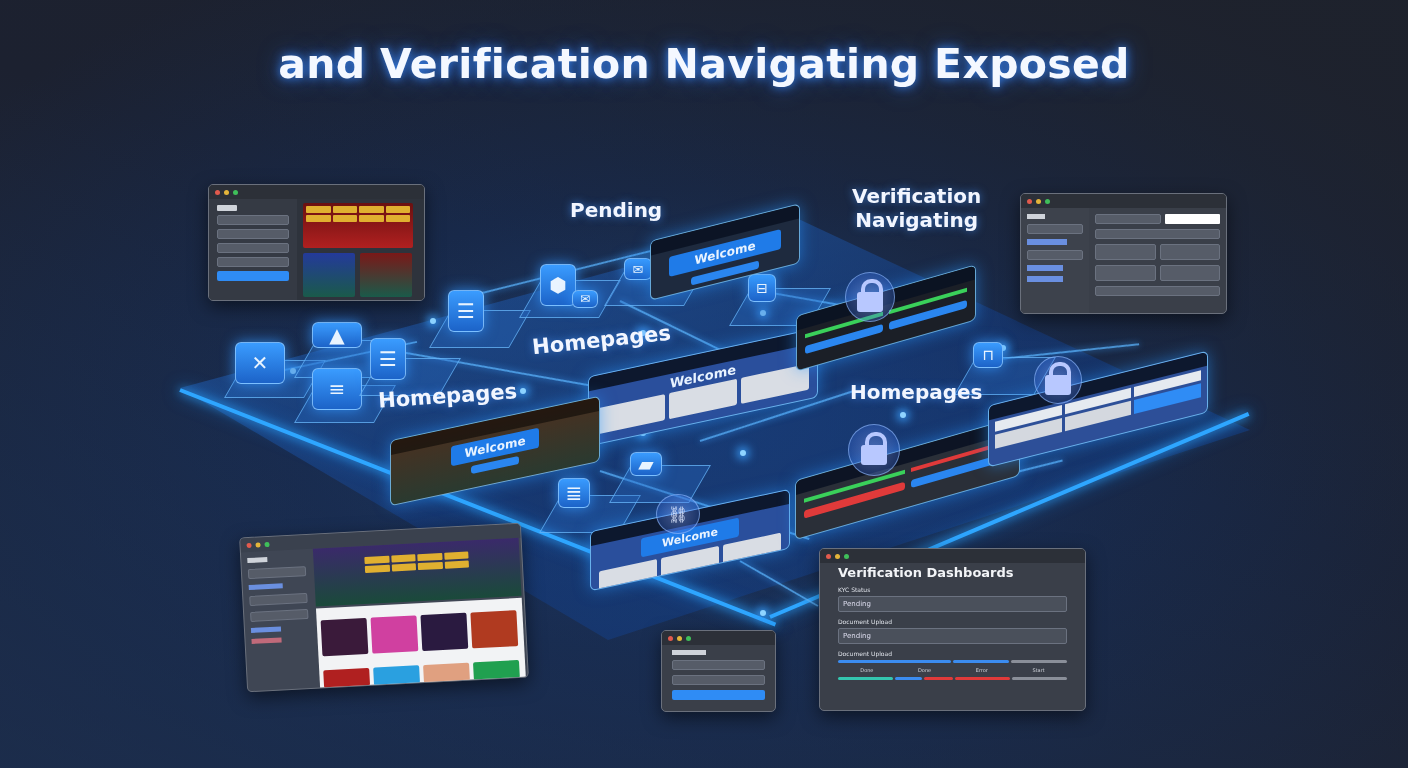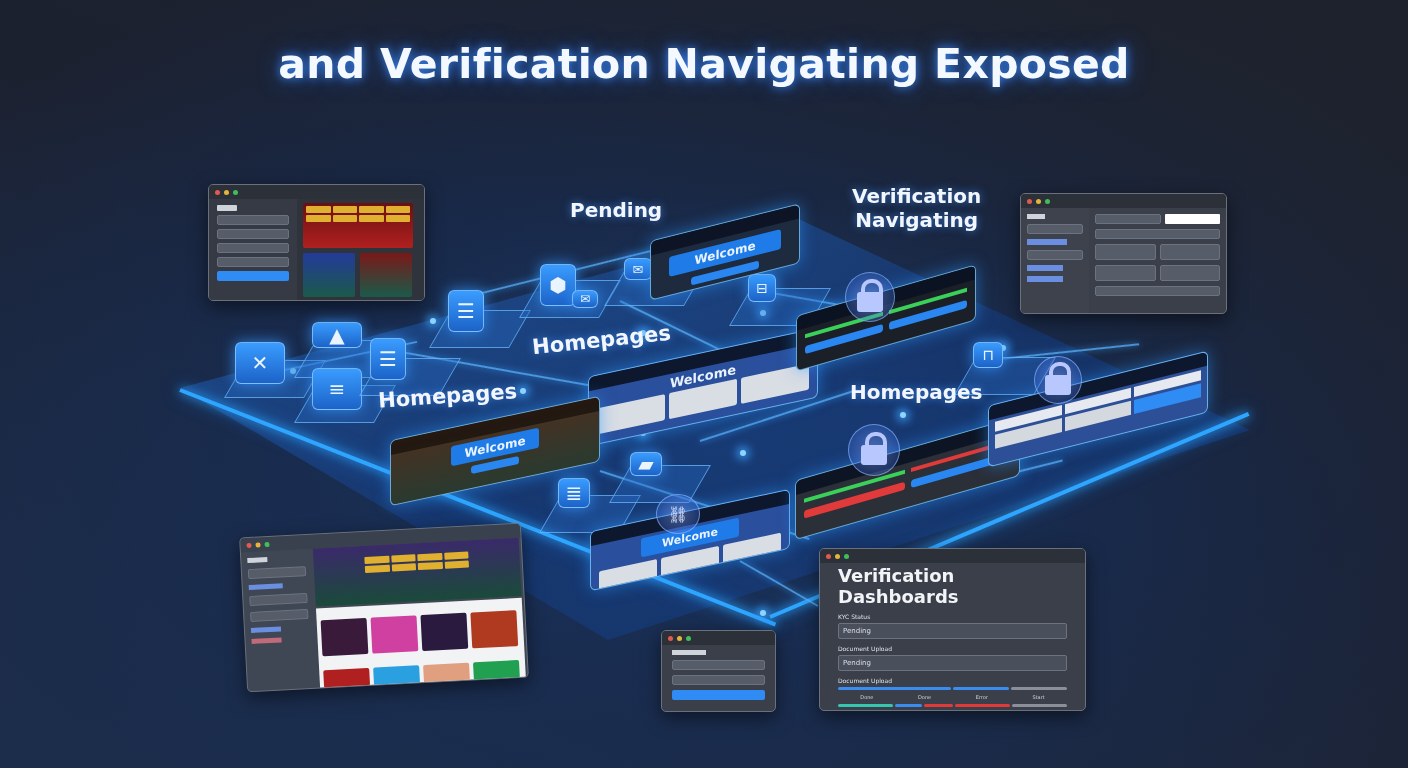--- a/index.html
+++ b/index.html
@@ -384,21 +384,21 @@
   </div>
 </div>
 
 <div class="win" style="left:819px;top:548px;width:267px;height:163px;">
   <div class="win-bar">
     <span class="dot r"></span>
     <span class="dot y"></span>
     <span class="dot g"></span>
   </div>
   <div style="padding:2px 18px;">
-    <div style="font-size:18px;font-weight:bold;color:#f2f4f7;margin-bottom:6px;">Verification Dashboards</div>
+    <div style="font-size:13px;font-weight:bold;color:#f2f4f7;margin-bottom:6px;">Verification Dashboards</div>
     <div class="win-text">KYC Status</div>
     <div style="margin:3px 0 6px;height:16px;background:#4a505b;border:1px solid #6b7280;border-radius:2px;font-size:7px;color:#dde;padding:3px 4px;">Pending</div>
     <div class="win-text">Document Upload</div>
     <div style="margin:3px 0 6px;height:16px;background:#4a505b;border:1px solid #6b7280;border-radius:2px;font-size:7px;color:#dde;padding:3px 4px;">Pending</div>
     <div class="win-text">Document Upload</div>
     <div style="display:flex;gap:2px;margin-top:3px;">
       <div style="width:50%;height:3px;background:#3b8cf0;border-radius:2px;"></div>
       <div style="width:25%;height:3px;background:#3b8cf0;border-radius:2px;"></div>
       <div style="width:25%;height:3px;background:#8a8f99;border-radius:2px;"></div>
     </div>

